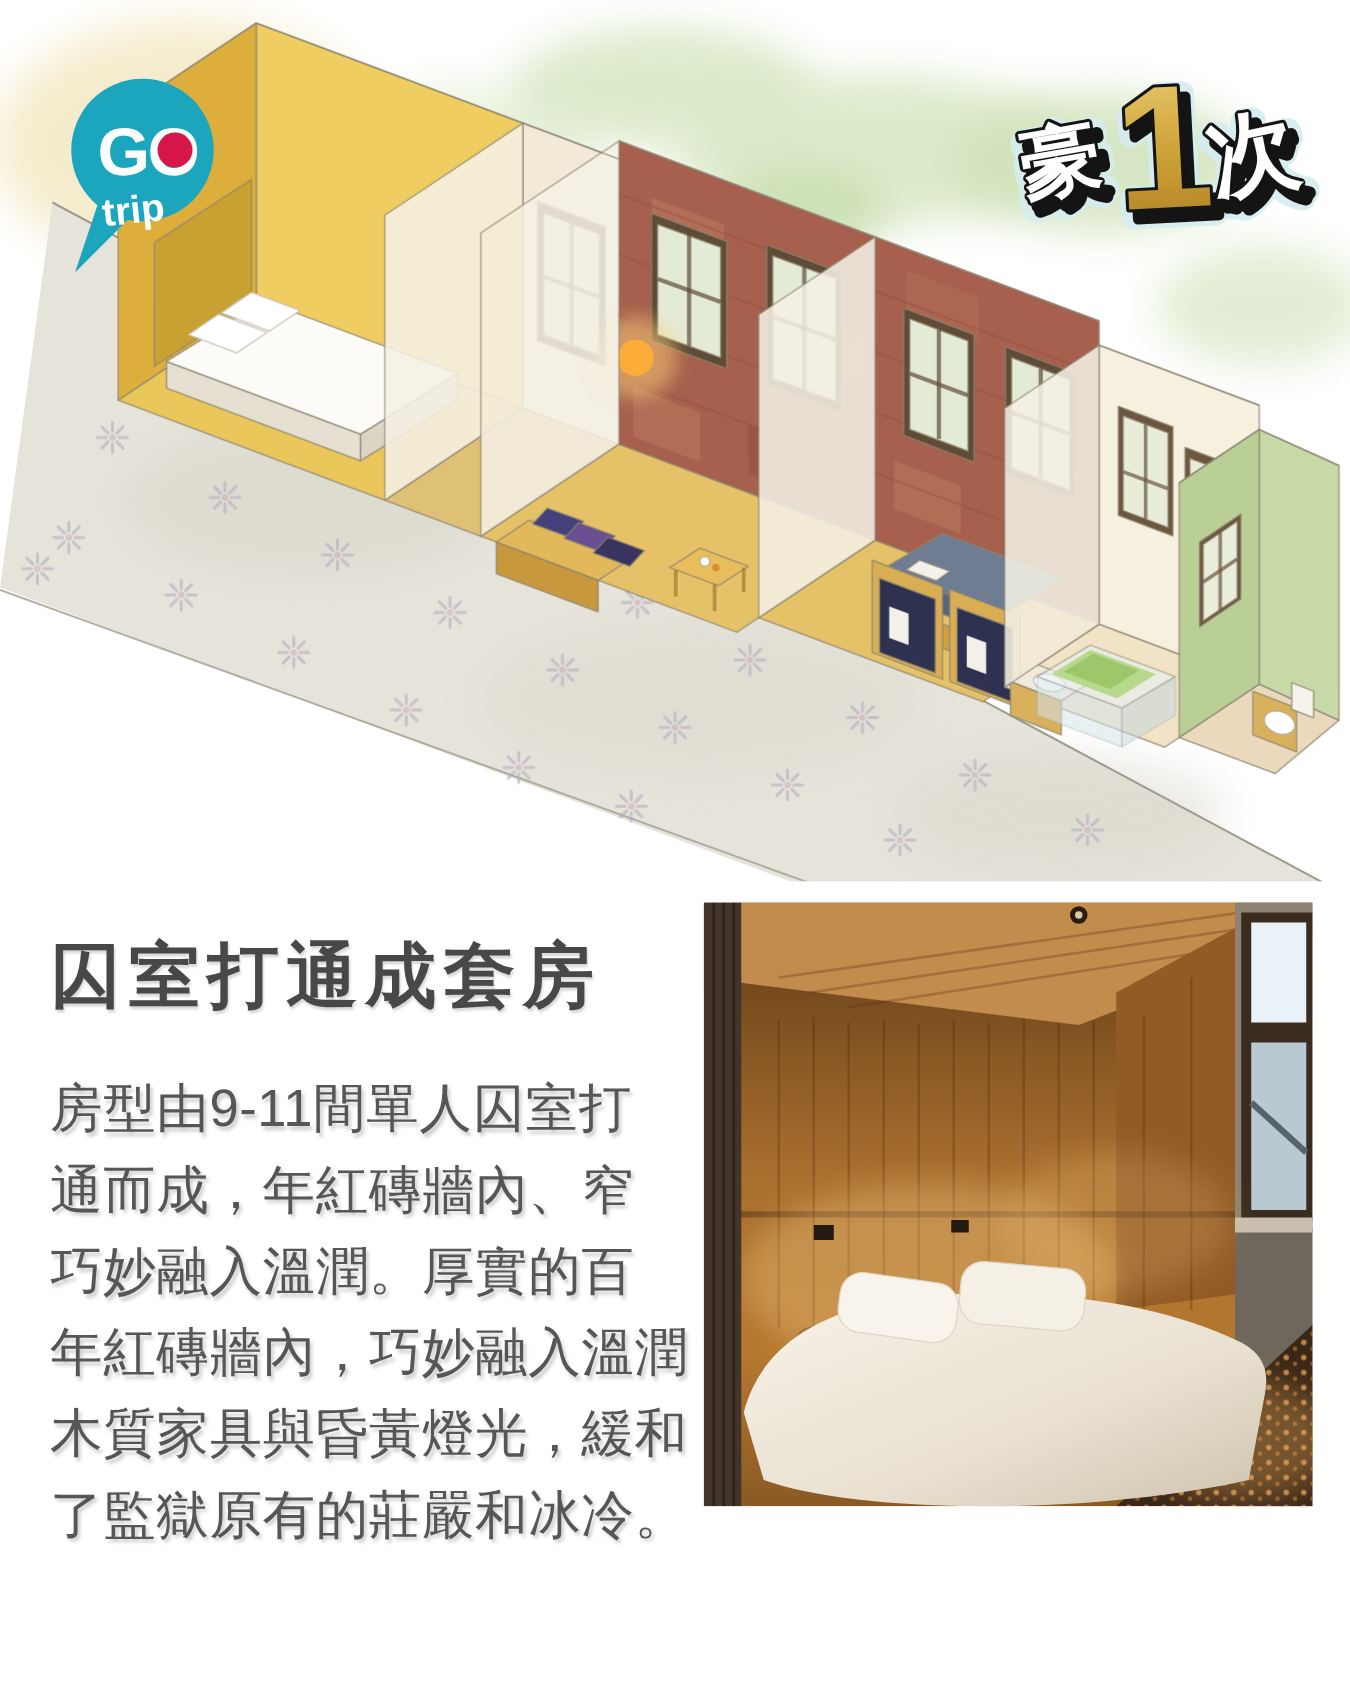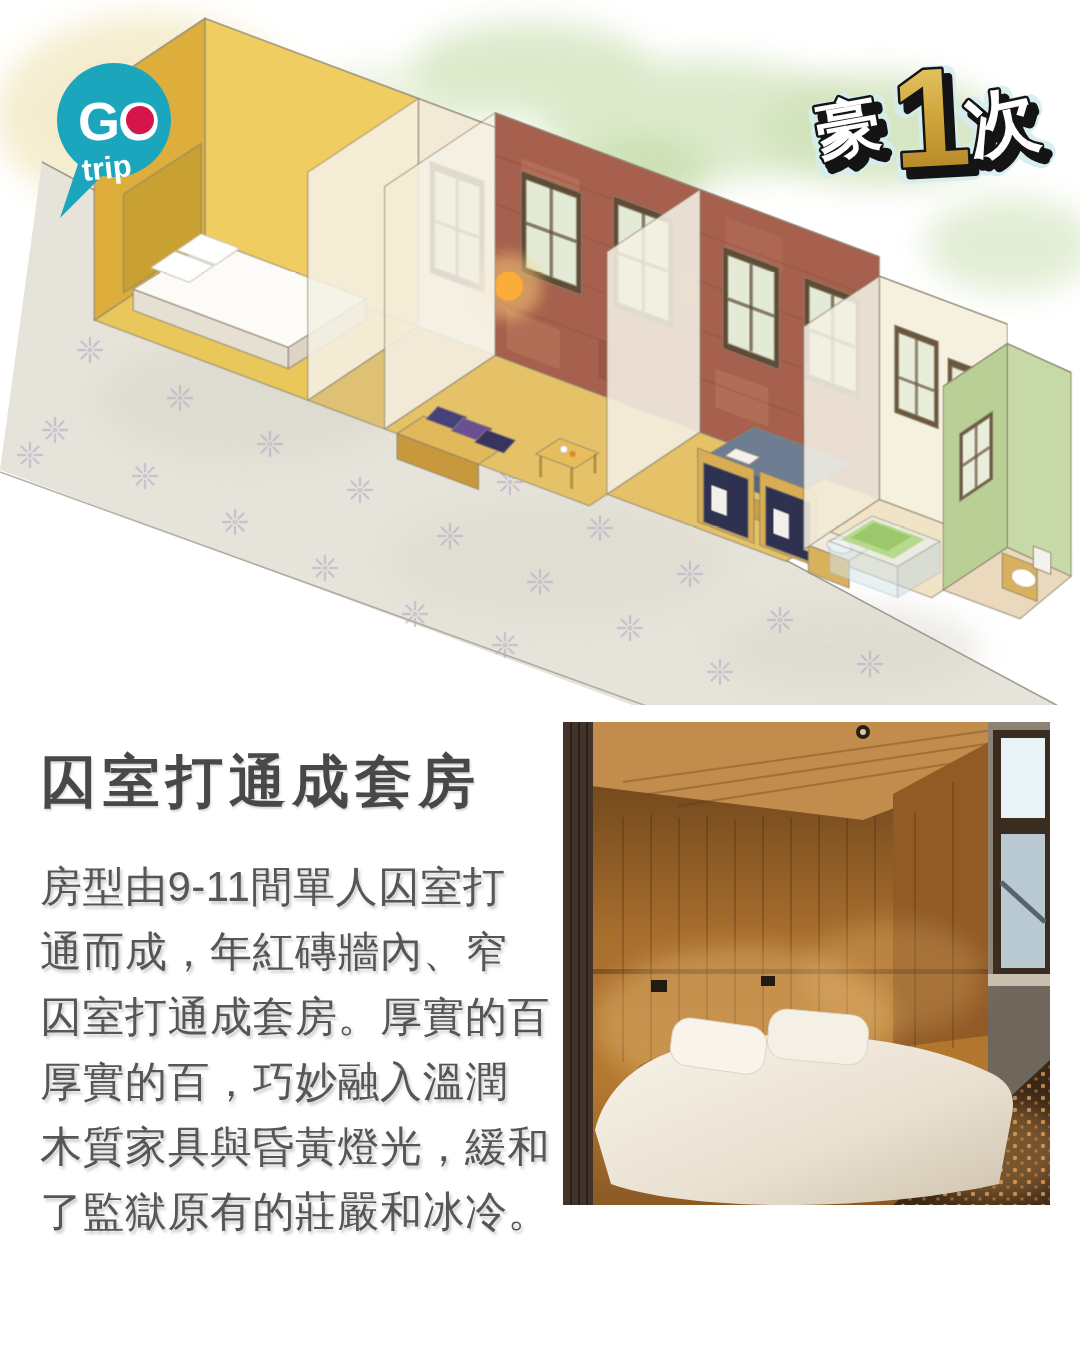--- a/index.html
+++ b/index.html
@@ -274,22 +274,22 @@
       <text x="92" y="118" font-size="140" fill="url(#gold)" transform="rotate(-3 130 70)">1</text>
       <text x="168" y="100" font-size="72" fill="#ffffff" transform="rotate(-12 200 85)">次</text>
     </g>
   </svg>
 
   <section class="article">
     <h1 class="heading">囚室打通成套房</h1>
     <div class="bodytext">
       <div class="body-line">房型由9-11間單人囚室打</div>
       <div class="body-line">通而成，年紅磚牆內、窄</div>
-      <div class="body-line">囚室打通成套房。厚實的百</div>
-      <div class="body-line">厚實的百，巧妙融入溫潤</div>
+      <div class="body-line">巧妙融入溫潤。厚實的百</div>
+      <div class="body-line">年紅磚牆內，巧妙融入溫潤</div>
       <div class="body-line">木質家具與昏黃燈光，緩和</div>
       <div class="body-line">了監獄原有的莊嚴和冰冷。</div>
     </div>
   </section>
 
   <svg class="photo" viewBox="0 0 487 483" xmlns="http://www.w3.org/2000/svg">
     <defs>
       <linearGradient id="wallg" x1="0" y1="0" x2="0" y2="1">
         <stop offset="0" stop-color="#5f3a17"></stop>
           <stop offset="0.45" stop-color="#a96f2e"></stop>

